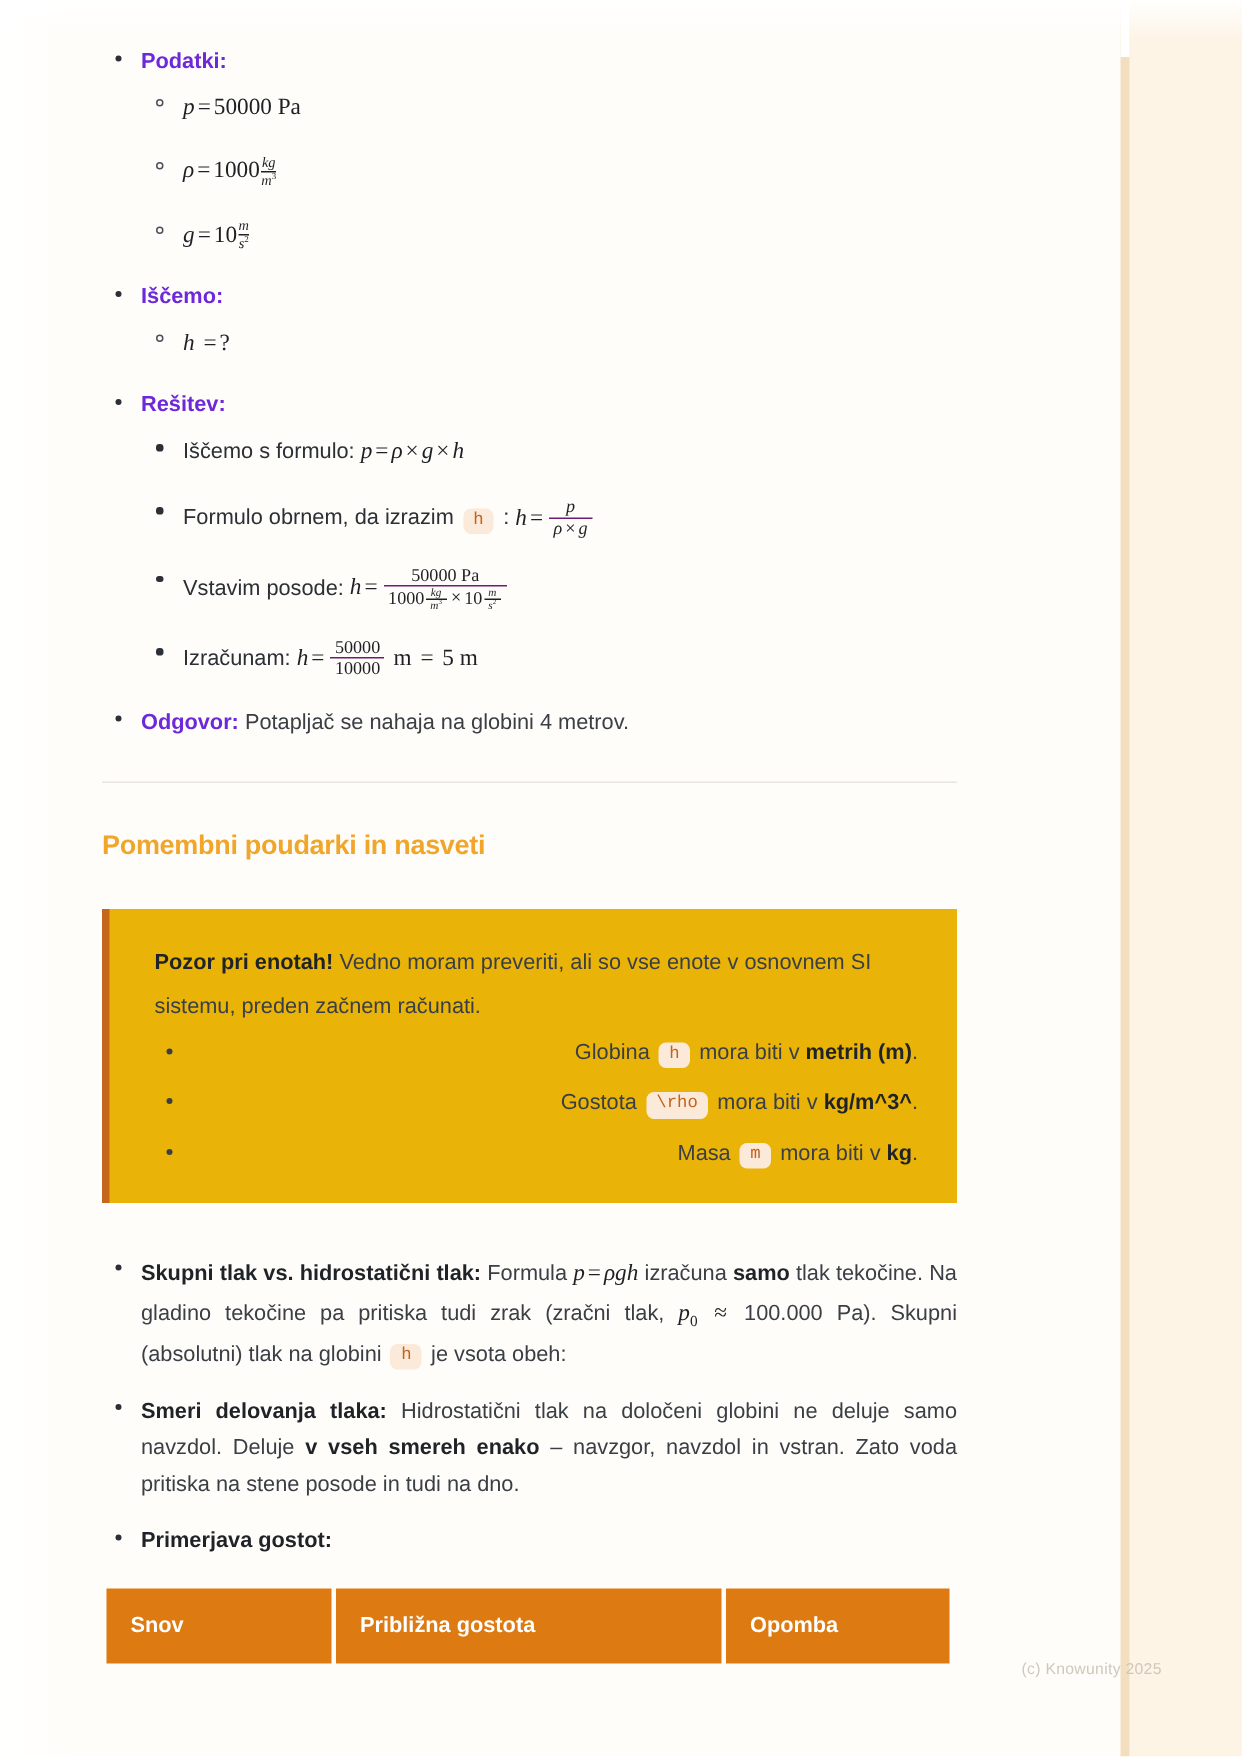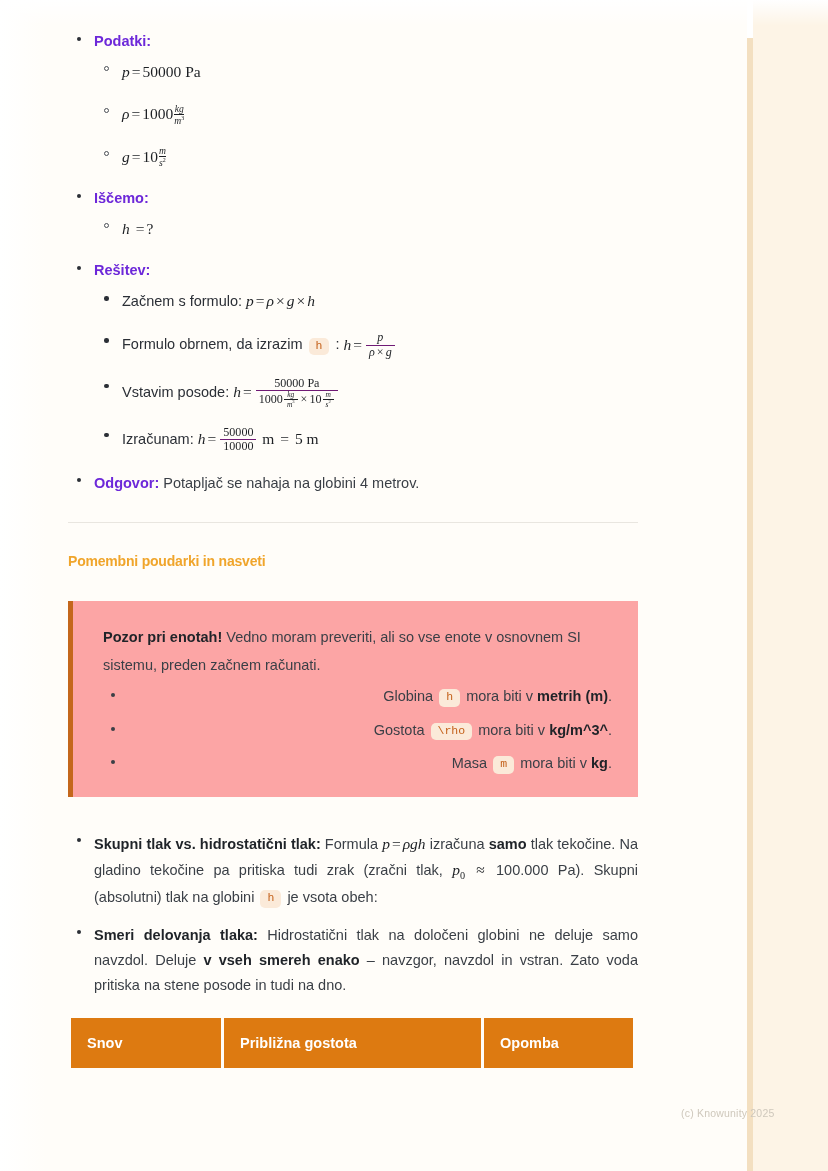--- a/index.html
+++ b/index.html
@@ -180,30 +180,30 @@
   
   .rule {
     border: 0;
     border-top: 1px solid #e9e6e0;
     margin: 26px 0 28px 0;
   }
 
   
   h2.section-title {
     margin: 0 0 28px 0;
-    font-size: 14px;
+    font-size: 18px;
     font-weight: bold;
     color: #f0a52b;
     letter-spacing: -0.2px;
   }
 
   
   .callout {
     position: relative;
-    background: #fca5a5;
+    background: #eab308;
     border-left: 5px solid #c4671c;
     padding: 22px 26px 22px 30px;
     margin: 0 0 34px 0;
     box-sizing: border-box;
   }
   .callout p {
     margin: 0 0 6px 0;
     line-height: 1.95;
     color: #3a3f46;
   }
@@ -321,21 +321,21 @@
       </ul>
     </li>
 
     <li>
       <span class="bullet-disc"></span>
       <span class="lead">Rešitev:</span>
       <ul class="lvl2">
 
         <li>
           <span class="bullet-disc2"></span>
-          <span>Začnem s formulo:</span>
+          <span>Iščemo s formulo:</span>
           <span class="math"><span class="mi">p</span><span class="mo">=</span><span class="mi">ρ</span><span class="mo">×</span><span class="mi">g</span><span class="mo">×</span><span class="mi">h</span></span>
         </li>
 
         <li>
           <span class="bullet-disc2"></span>
           <span>Formulo obrnem, da izrazim</span>
           <span class="chip">h</span>
           <span>:</span>
           <span class="math"><span class="mi">h</span><span class="mo">=</span><span class="frac"><span class="num mi">p</span><span class="den"><span class="mi">ρ</span><span class="mo">×</span><span class="mi">g</span></span></span></span>
         </li>
@@ -418,20 +418,24 @@
     <li>
       <span class="bullet-disc"></span>
       <div class="para-body just">
         <strong class="b">Smeri delovanja tlaka:</strong>
         <span>Hidrostatični tlak na določeni globini ne deluje samo navzdol. Deluje</span>
         <strong class="b">v vseh smereh enako</strong>
         <span>– navzgor, navzdol in vstran. Zato voda pritiska na stene posode in tudi na dno.</span>
       </div>
     </li>
 
+    <li>
+      <span class="bullet-disc"></span>
+      <strong class="b">Primerjava gostot:</strong>
+    </li>
 
   </ul>
 
   <table class="dens">
     <thead>
       <tr>
         <th>Snov</th>
         <th>Približna gostota</th>
         <th>Opomba</th>
       </tr>

